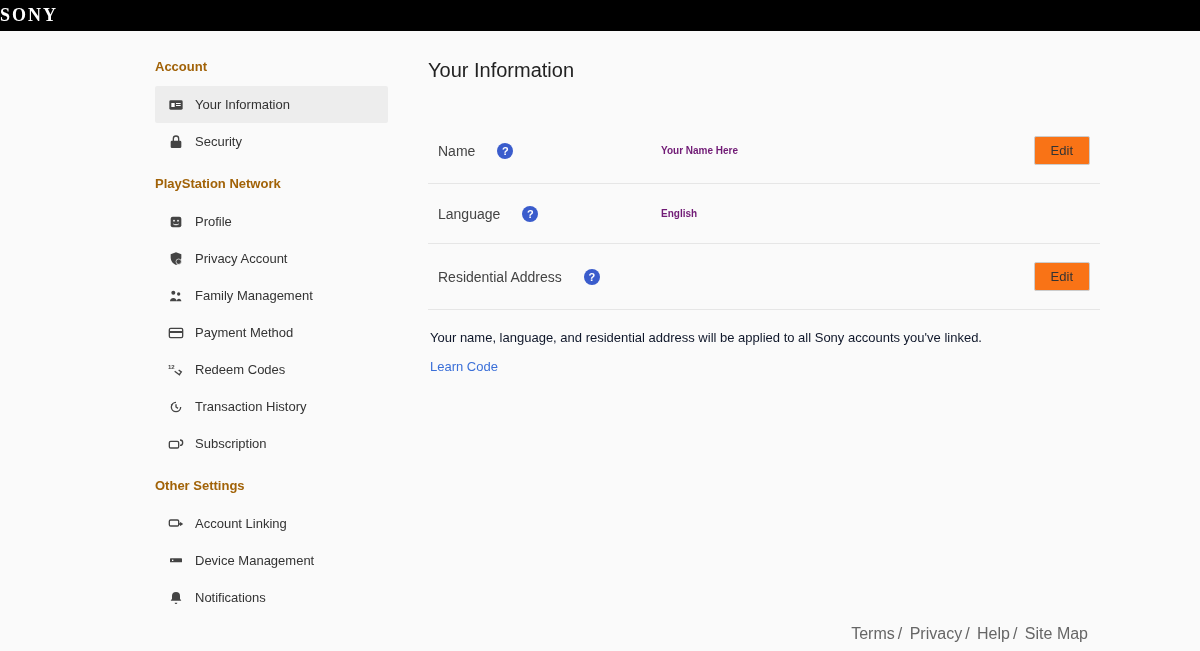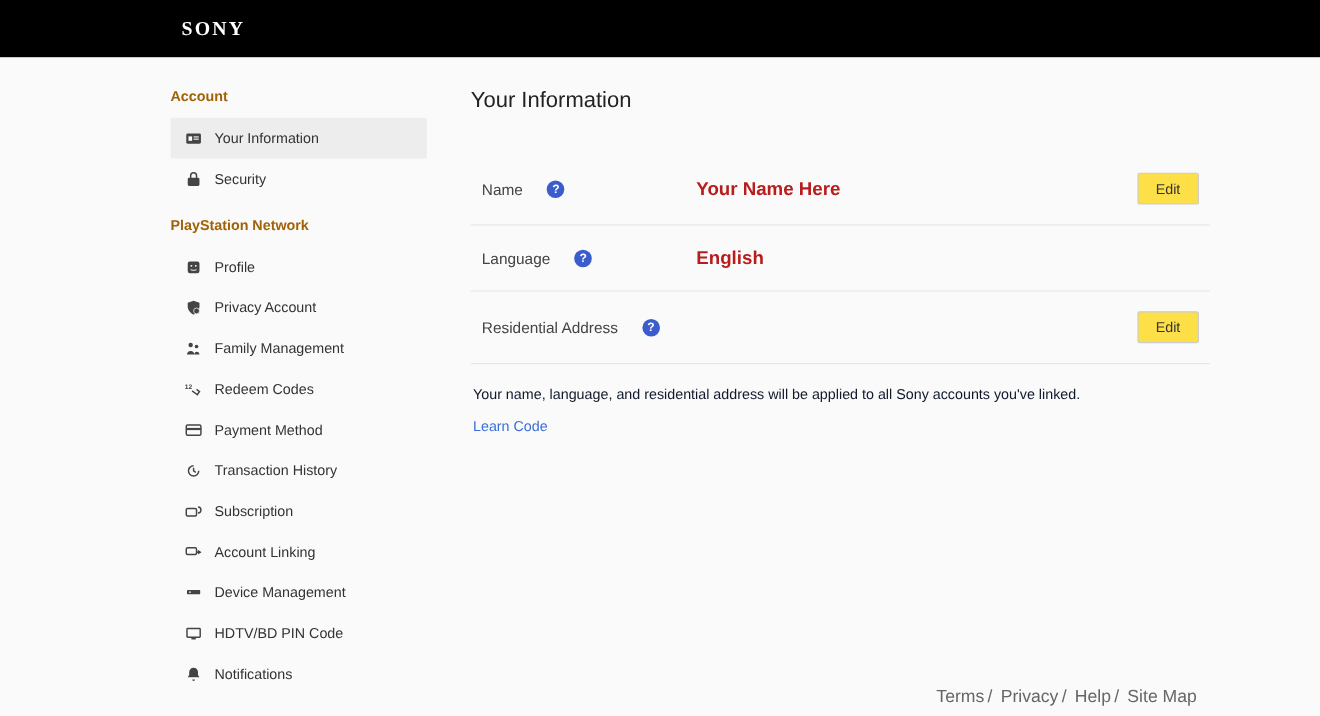--- a/index.html
+++ b/index.html
@@ -5,25 +5,24 @@
   * { box-sizing: border-box; margin: 0; padding: 0; }
   body {
     font-family: -apple-system, BlinkMacSystemFont, "Segoe UI", Helvetica, Arial, sans-serif;
     background: #fafafa;
     color: #333;
     width: 1200px;
     height: 651px;
     overflow: hidden;
   }
   .header {
-    height: 52px;
+    height: 31px;
     background: #000;
     display: flex;
     align-items: center;
-    padding-left: 165px;
   }
   .logo {
     color: #fff;
     font-weight: bold;
     font-size: 18px;
     letter-spacing: 2px;
     font-family: "Times New Roman", serif;
   }
   .container {
     display: flex;
@@ -84,41 +83,42 @@
   .row-label {
     width: 195px;
     font-size: 14px;
     color: #444;
     display: flex;
     align-items: center;
     gap: 22px;
   }
   .row-value {
     flex: 1;
-    font-size: 17px;
+    font-size: 10px;
     font-weight: 700;
-    color: #b91c1c;
+    color: #701a75;
+    margin-left: 28px;
   }
   .help-icon {
     width: 16px;
     height: 16px;
     background: #3a5ccc;
     color: #fff;
     border-radius: 50%;
     display: inline-flex;
     align-items: center;
     justify-content: center;
     font-size: 11px;
     font-weight: 700;
     cursor: pointer;
   }
   .edit-btn {
     padding: 6px 16px;
     border: 1px solid #ccc;
-    background: #fde047;
+    background: #f97316;
     font-size: 13px;
     color: #333;
     border-radius: 2px;
     cursor: pointer;
     text-align: center;
   }
   .note {
     font-size: 13px;
     color: #0f172a;
     margin-top: 20px;
@@ -200,34 +200,34 @@
             <circle cx="8" cy="7" r="3"></circle>
             <circle cx="16" cy="9" r="2.5"></circle>
             <path d="M3 20c0-3 2-5 5-5s5 2 5 5H3zm10 0c0-2.5 1.5-4 3.5-4s3.5 1.5 3.5 4h-7z"></path>
           </svg>
         </span>
       <span>Family Management</span>
     </div>
     <div class="nav-item">
       <span class="nav-icon">
           <svg viewBox="0 0 24 24">
+            <rect x="2" y="5" width="20" height="14" rx="2" fill="none" stroke="#444" stroke-width="2"></rect>
+            <rect x="2" y="9" width="20" height="3"></rect>
+          </svg>
+        </span>
+      <span>Payment Method</span>
+    </div>
+    <div class="nav-item">
+      <span class="nav-icon">
+          <svg viewBox="0 0 24 24">
             <text x="0" y="11" font-size="9" font-weight="bold">12</text>
             <path d="M10 14l8 6M16 12l4 3-3 4" stroke="#444" stroke-width="2" fill="none"></path>
           </svg>
         </span>
       <span>Redeem Codes</span>
-    </div>
-    <div class="nav-item">
-      <span class="nav-icon">
-          <svg viewBox="0 0 24 24">
-            <rect x="2" y="5" width="20" height="14" rx="2" fill="none" stroke="#444" stroke-width="2"></rect>
-            <rect x="2" y="9" width="20" height="3"></rect>
-          </svg>
-        </span>
-      <span>Payment Method</span>
     </div>
     <div class="nav-item">
       <span class="nav-icon">
           <svg viewBox="0 0 24 24">
             <path d="M12 4a8 8 0 108 8h-2a6 6 0 11-6-6V4z"></path>
             <path d="M12 8v4l3 2" stroke="#444" stroke-width="2" fill="none"></path>
             <path d="M4 8l2 2 2-2"></path>
           </svg>
         </span>
       <span>Transaction History</span>
@@ -235,46 +235,38 @@
     <div class="nav-item">
       <span class="nav-icon">
           <svg viewBox="0 0 24 24">
             <rect x="2" y="8" width="14" height="10" rx="2" fill="none" stroke="#444" stroke-width="2"></rect>
             <path d="M18 6a4 4 0 110 8" fill="none" stroke="#444" stroke-width="2"></path>
           </svg>
         </span>
       <span>Subscription</span>
     </div>
 
+    <div class="section-header">Other Settings</div>
     <div class="nav-item">
       <span class="nav-icon">
           <svg viewBox="0 0 24 24">
             <rect x="2" y="6" width="14" height="9" rx="2" fill="none" stroke="#444" stroke-width="2"></rect>
             <path d="M16 12h4M18 10l3 2-3 2" stroke="#444" stroke-width="2" fill="none"></path>
           </svg>
         </span>
       <span>Account Linking</span>
     </div>
     <div class="nav-item">
       <span class="nav-icon">
           <svg viewBox="0 0 24 24">
             <rect x="3" y="8" width="18" height="6" rx="1"></rect>
             <rect x="6" y="10" width="2" height="2" fill="#fff"></rect>
           </svg>
         </span>
       <span>Device Management</span>
-    </div>
-    <div class="nav-item">
-      <span class="nav-icon">
-          <svg viewBox="0 0 24 24">
-            <rect x="3" y="5" width="18" height="12" rx="1" fill="none" stroke="#444" stroke-width="2"></rect>
-            <rect x="9" y="18" width="6" height="2"></rect>
-          </svg>
-        </span>
-      <span>HDTV/BD PIN Code</span>
     </div>
     <div class="nav-item">
       <span class="nav-icon">
           <svg viewBox="0 0 24 24">
             <path d="M12 3a6 6 0 00-6 6v4l-2 3h16l-2-3V9a6 6 0 00-6-6zm-2 16a2 2 0 104 0h-4z"></path>
           </svg>
         </span>
       <span>Notifications</span>
     </div>
   </div>

